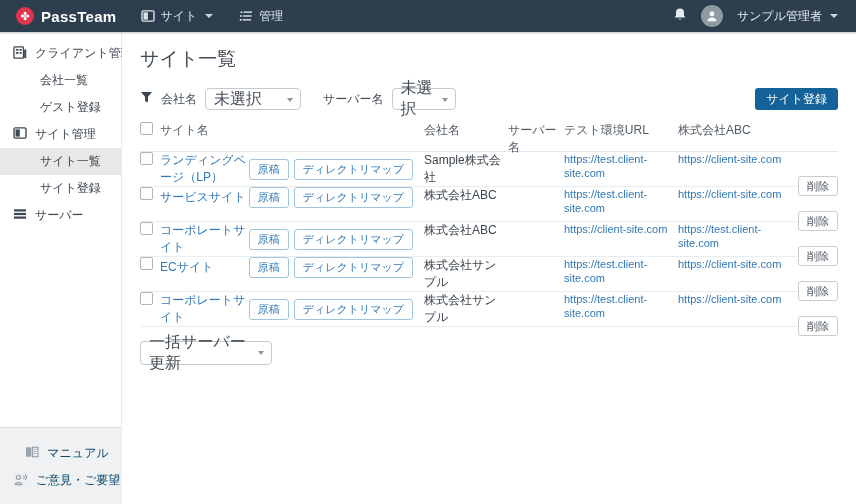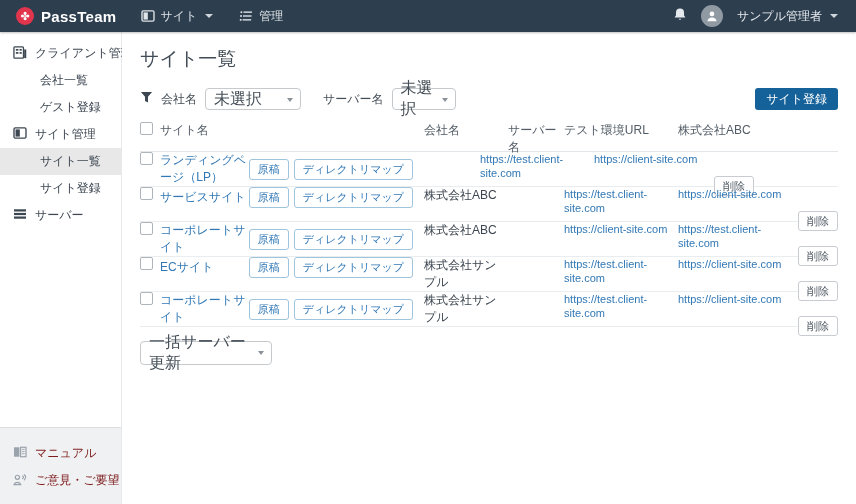--- a/index.html
+++ b/index.html
@@ -27,21 +27,21 @@
   .sidebar { position:absolute; left:0; top:32px; width:122px; height:472px; background:#fff;
     border-right:1px solid #e7eaec; }
   .side-list { padding-top:8px; }
   .side-item { height:27px; display:flex; align-items:center; gap:8px; padding-left:13px;
     color:#3d4752; font-size:12px; cursor:pointer; white-space:nowrap; }
   .side-item svg { flex:0 0 auto; color:#3d4752; }
   .side-child { padding-left:40px; }
   .side-item.active { background:#e8e8e8; }
   .side-footer { position:absolute; left:0; right:0; bottom:0; background:#eff1f3;
     border-top:1px solid #dcdfe2; padding:12px 0 10px; }
-  .side-footer .side-item { color:#7f1d1d; }
+  .side-footer .side-item { color:#0c4a6e;justify-content:center; }
   .side-footer .side-item svg { color:#9aa2ab; }
 
   
   .main { position:absolute; left:122px; top:32px; width:734px; height:472px; background:#fff;
     padding:14px 18px 0 18px; }
   .page-title { font-size:19px; color:#414b56; font-weight:500; margin-bottom:16px; }
   .filter-row { display:flex; align-items:center; }
   .filter-left { display:flex; align-items:center; gap:8px; }
   .filter-label { color:#454e57; font-size:12px; }
   .select { position:relative; height:22px; border:1px solid #c6cacd; border-radius:4px;
@@ -240,20 +240,21 @@
       <div class="col col-actions"></div>
     </div>
     <div id="table-body">
   <div class="trow">
     <div class="col col-check"><input type="checkbox" style=""></div>
     <div class="col col-site">
       <a href="#" class="site-link">ランディングページ（LP）</a>
       <button class="btn-outline-blue">原稿</button>
       <button class="btn-outline-blue">ディレクトリマップ</button>
     </div>
+    <div class="col col-company">Sample株式会社</div>
     <div class="col col-server"></div>
     <div class="col col-test"><a href="#" class="url-link">https://test.client-site.com</a></div>
     <div class="col col-prod"><a href="#" class="url-link">https://client-site.com</a></div>
     <div class="col col-actions">
             <button class="btn-outline-gray">削除</button>
           </div>
   </div>
 
   <div class="trow">
     <div class="col col-check"><input type="checkbox" style=""></div>

